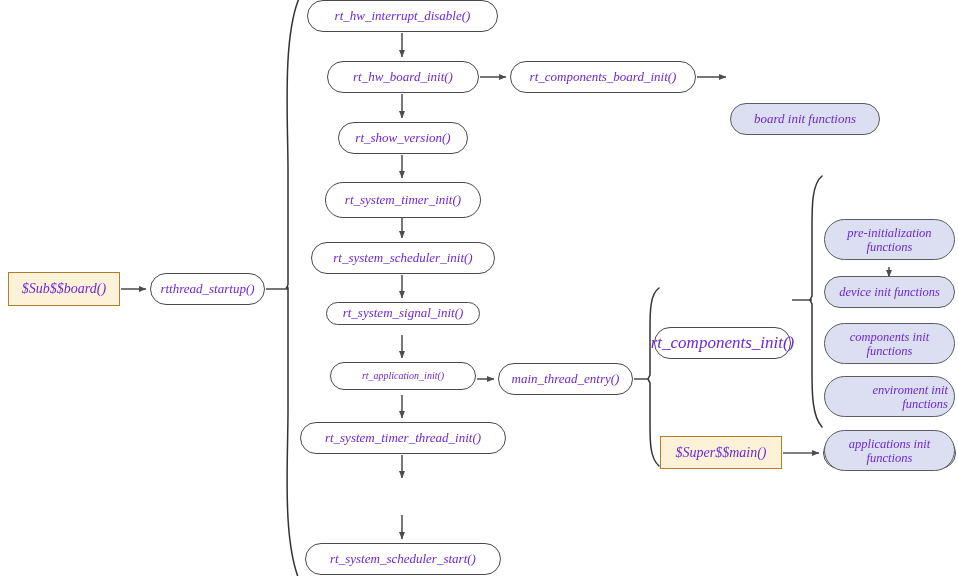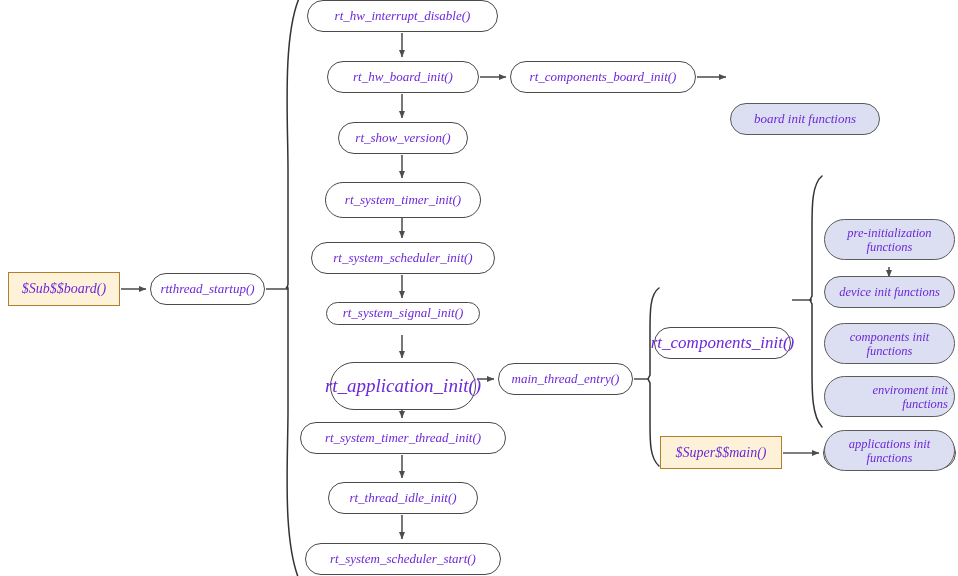--- a/index.html
+++ b/index.html
@@ -156,31 +156,28 @@
   </div>
 
   <div class="node round" style="left:311px;top:242px;width:184px;height:32px;font-size:13px;">
     <span>rt_system_scheduler_init()</span>
   </div>
 
   <div class="node round" style="left:326px;top:302px;width:154px;height:23px;font-size:13px;">
     <span>rt_system_signal_init()</span>
   </div>
 
-  <div class="node round" style="left:330px;top:362px;width:146px;height:48px;font-size:19px;">
+  <div class="node round" style="left:330px;top:362px;width:146px;height:28px;font-size:10px;">
     <span>rt_application_init()</span>
   </div>
 
   <div class="node round" style="left:300px;top:422px;width:206px;height:32px;font-size:13px;">
     <span>rt_system_timer_thread_init()</span>
   </div>
 
-  <div class="node round" style="left:328px;top:482px;width:150px;height:32px;font-size:13px;">
-    <span>rt_thread_idle_init()</span>
-  </div>
 
   <div class="node round" style="left:305px;top:543px;width:196px;height:32px;font-size:13px;text-align:right;">
     <span>rt_system_scheduler_start()</span>
   </div>
 
   <div class="node round" style="left:510px;top:61px;width:186px;height:32px;font-size:13px;">
     <span>rt_components_board_init()</span>
   </div>
 
   <div class="node round blue" style="left:730px;top:61px;width:150px;height:32px;font-size:13px;">

